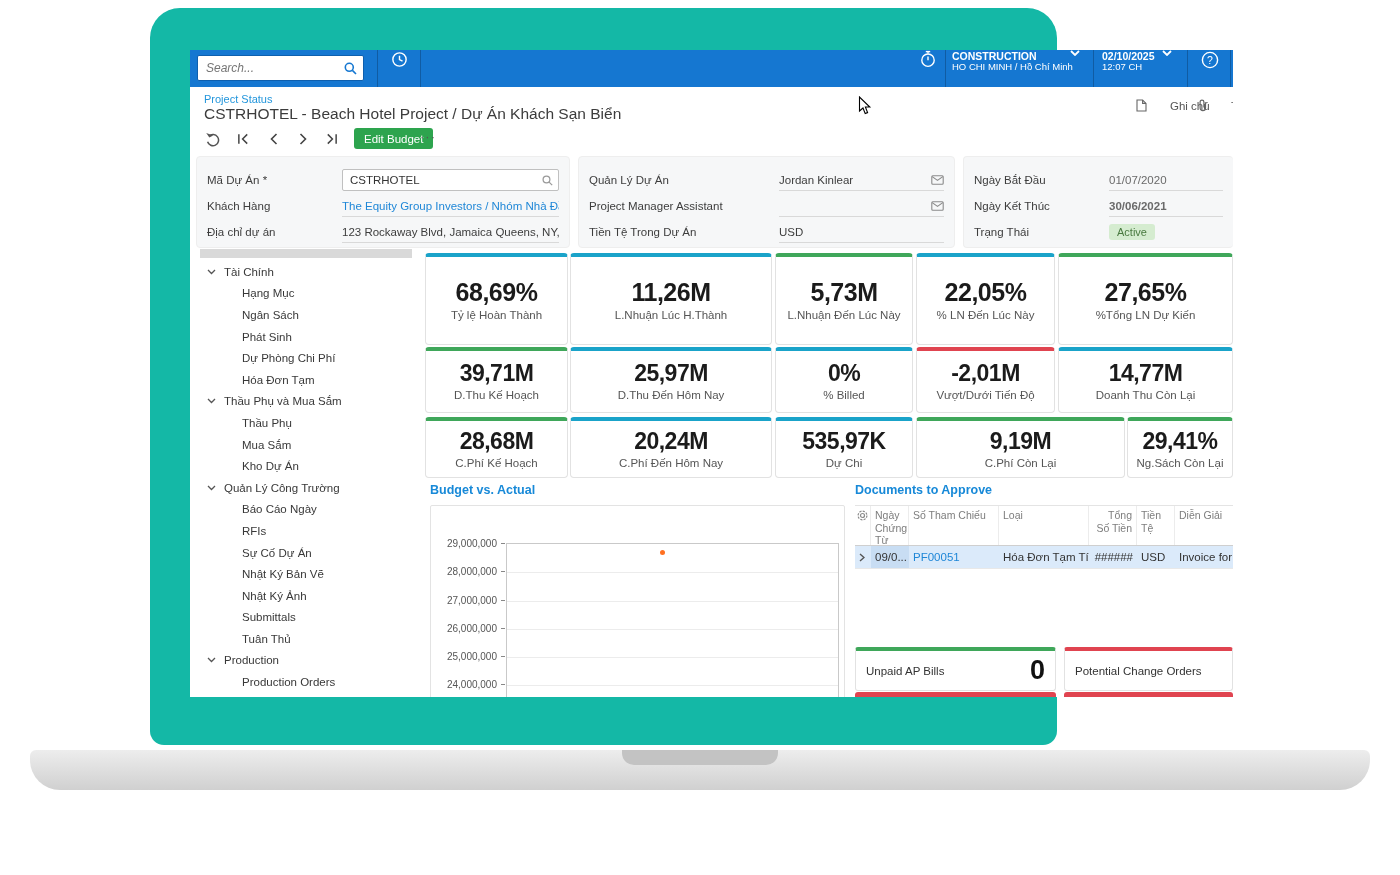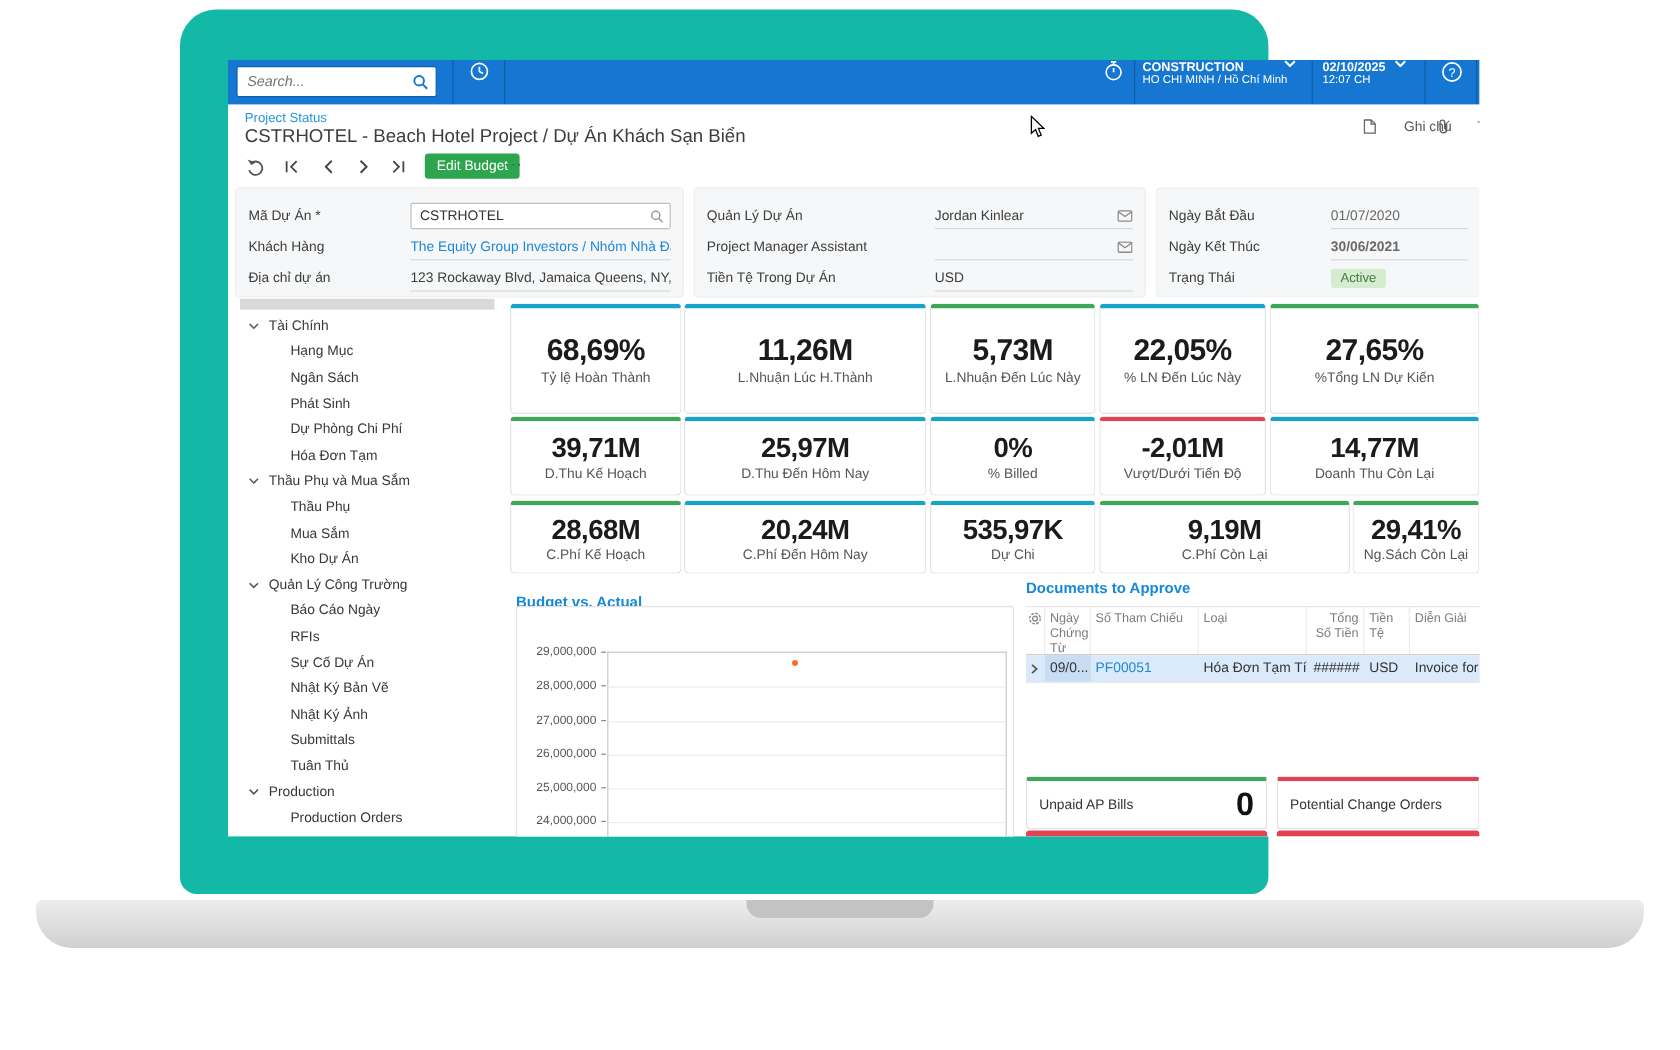--- a/index.html
+++ b/index.html
@@ -426,21 +426,21 @@
           <div class="tile" style="left: 726px; top: 367px; width: 209px; height: 61px; border-top-color: rgb(63, 167, 90);">
             <div class="tv" style="font-size: 23px;">9,19M</div>
             <div class="tl">C.Phí Còn Lại</div>
           </div>
           <div class="tile" style="left: 937px; top: 367px; width: 106px; height: 61px; border-top-color: rgb(63, 167, 90);">
             <div class="tv" style="font-size: 23px;">29,41%</div>
             <div class="tl">Ng.Sách Còn Lại</div>
           </div>
         </div>
 
-      <div class="sec-title" style="left:240px; top:445px;">Budget vs. Actual</div>
+      <div class="sec-title" style="left:240px; top:433px;">Budget vs. Actual</div>
       <div class="chart-panel">
         <div id="plot" style="position:absolute; inset:0;">
             <div class="plot-box">
               <div class="gline" style="top: 28.25px;"></div>
               <div class="gline" style="top: 56.5px;"></div>
               <div class="gline" style="top: 84.75px;"></div>
               <div class="gline" style="top: 113px;"></div>
               <div class="gline" style="top: 141.25px;"></div>
             </div>
             <div class="ytick" style="top: 32px;">29,000,000</div>

